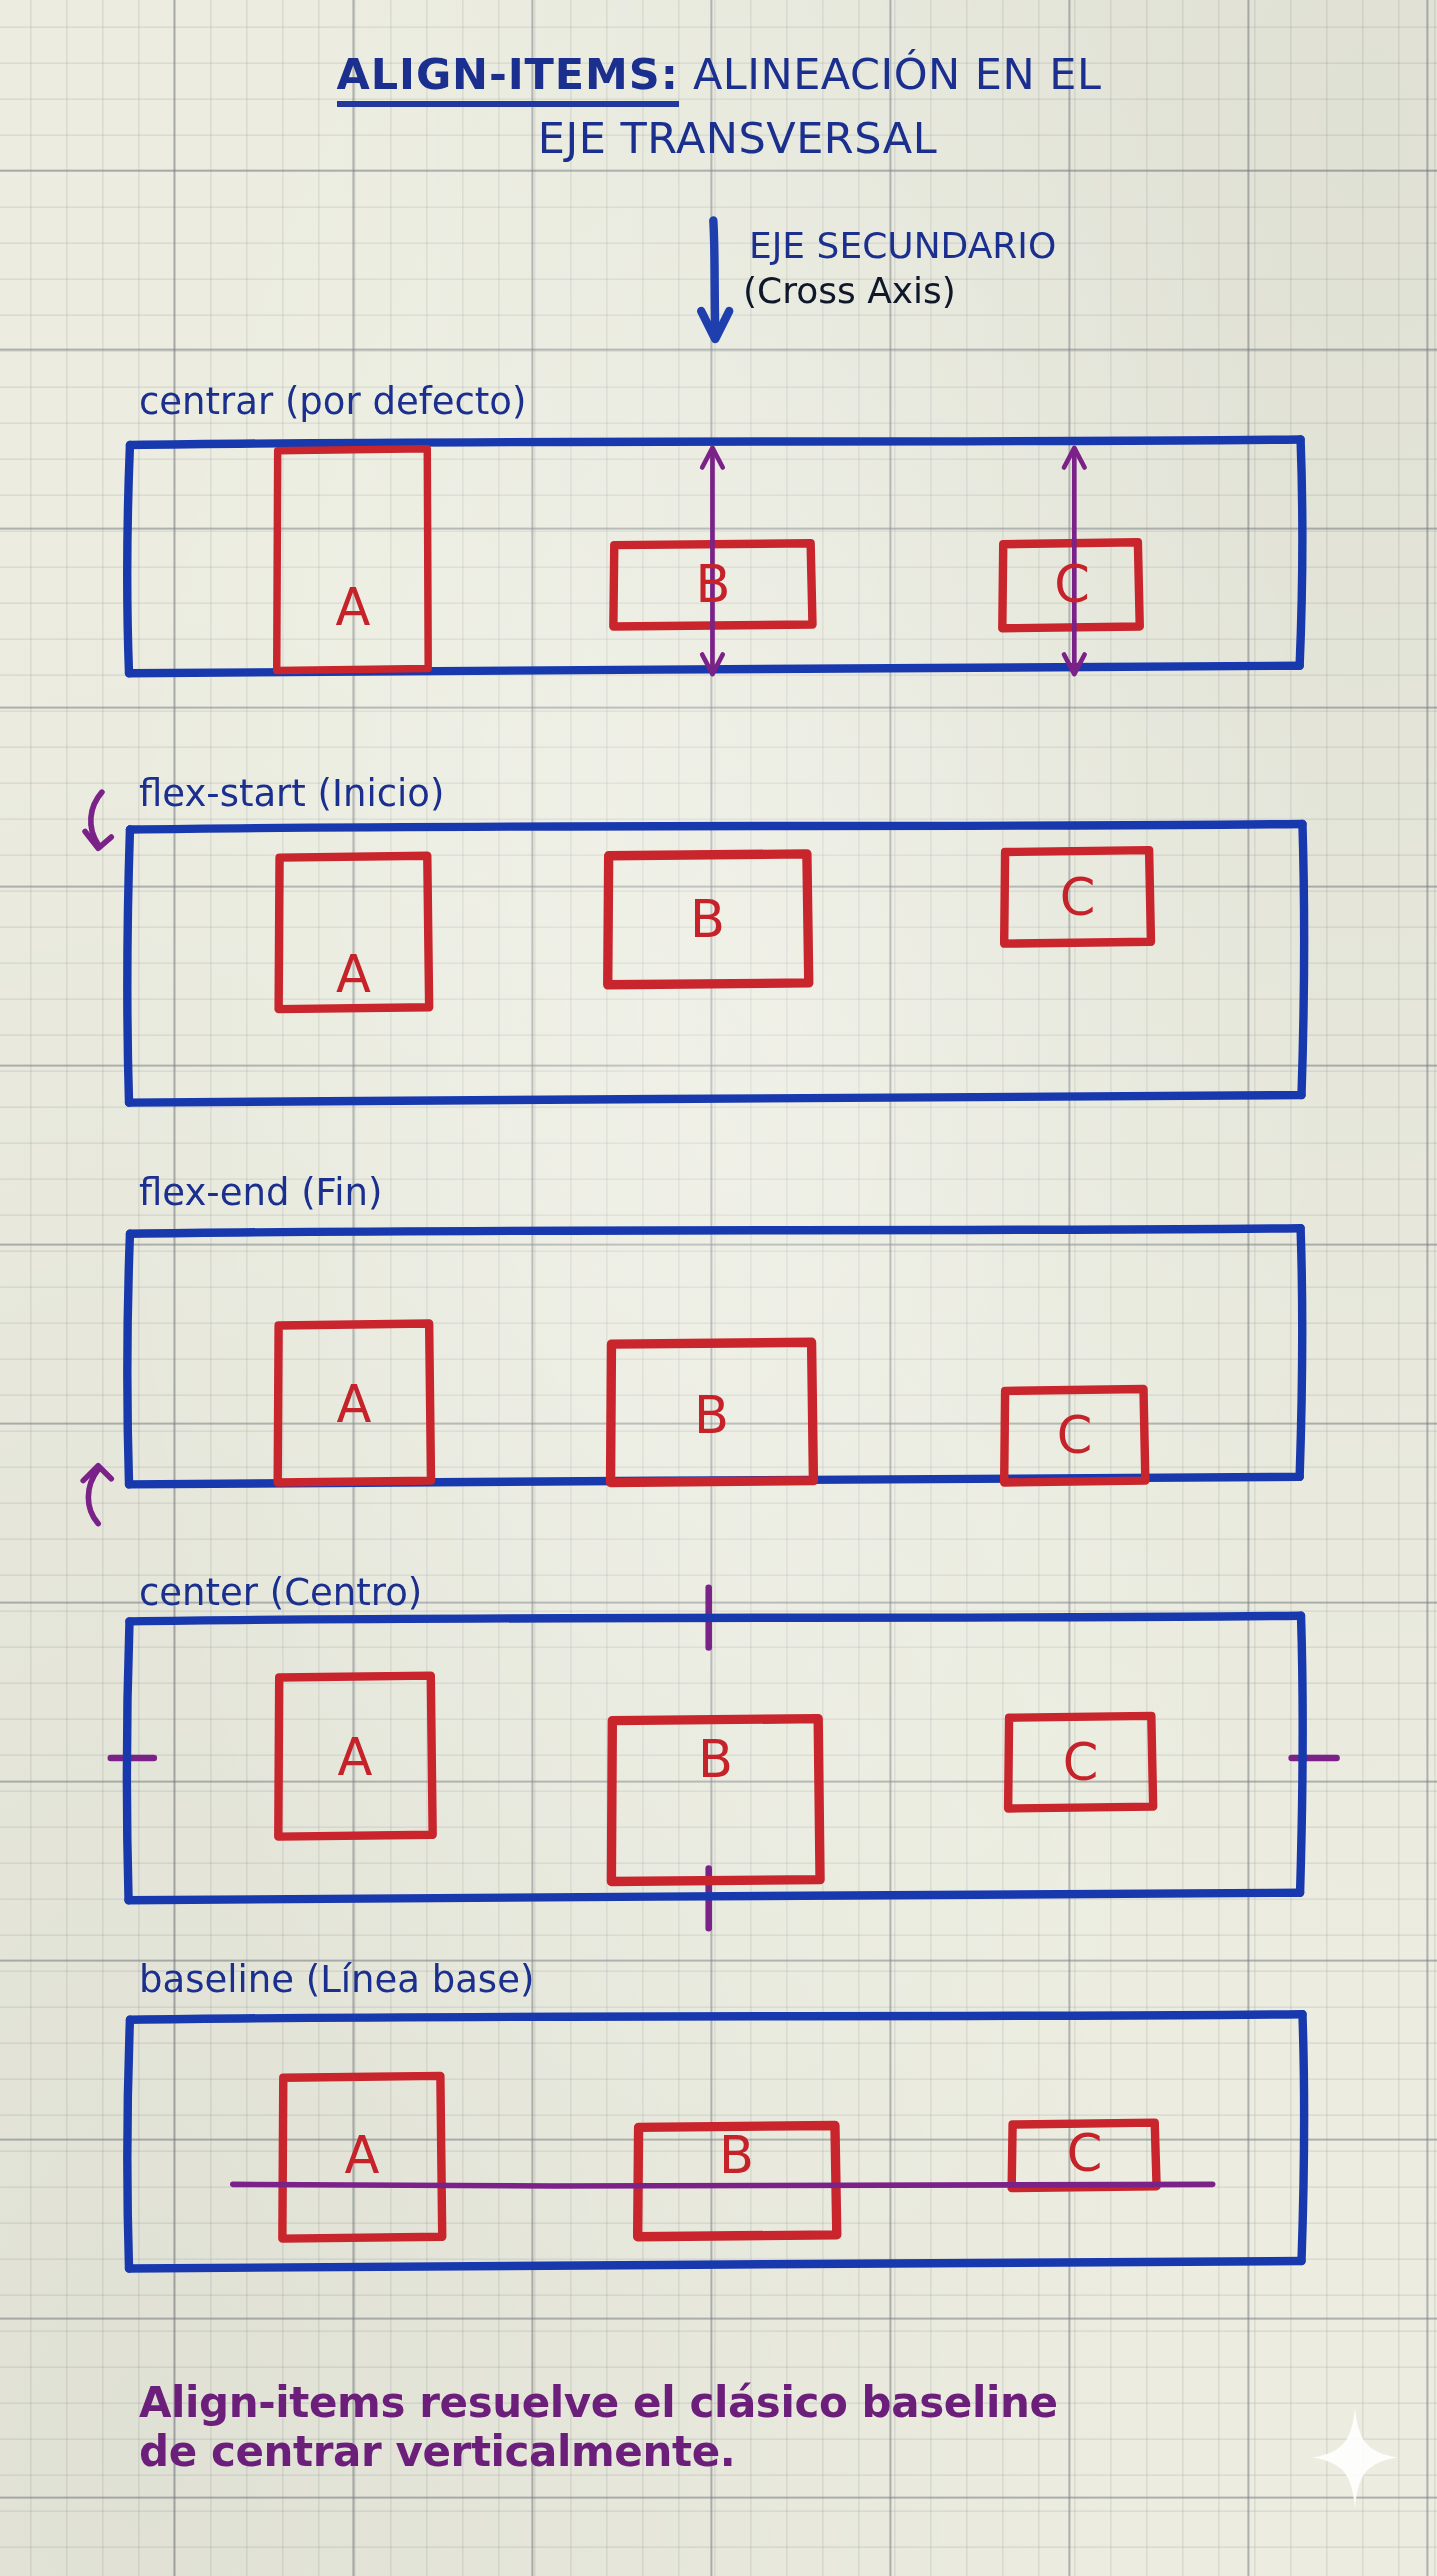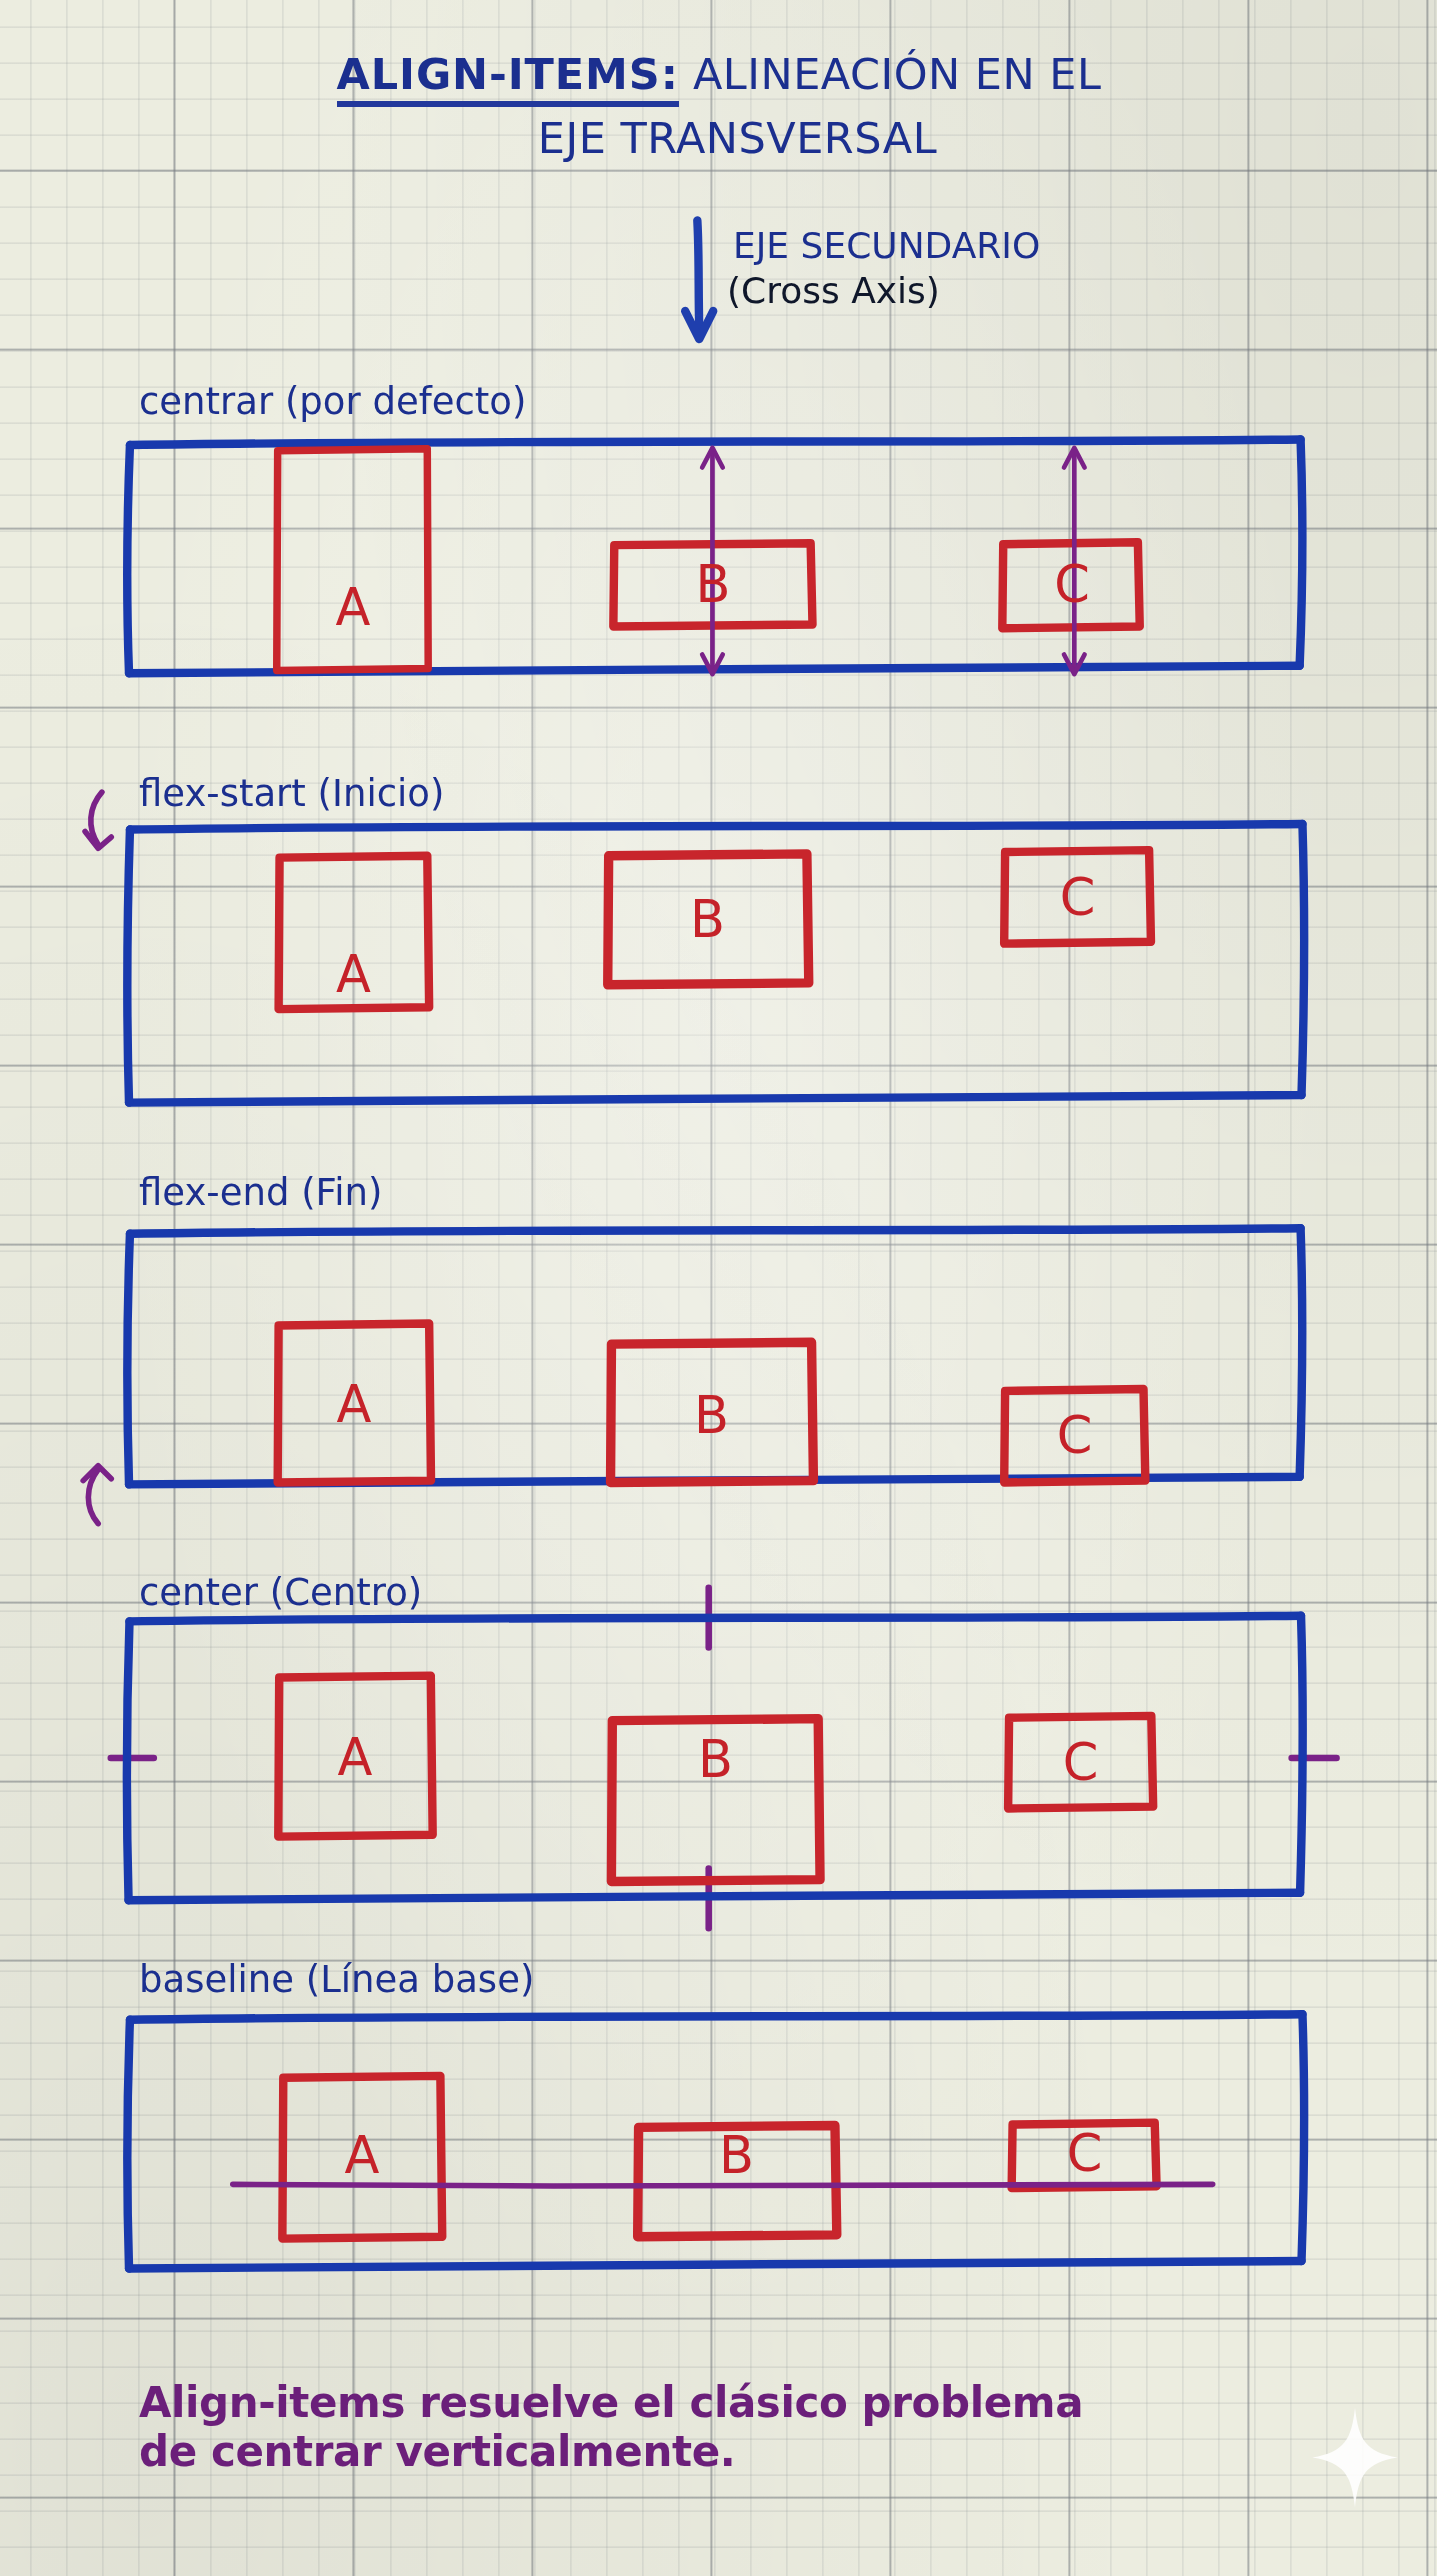--- a/index.html
+++ b/index.html
@@ -66,21 +66,21 @@
     margin-right:0;
     display:inline-block;
     line-height:47px;
     letter-spacing:0.9px;
   }
   #title-rest{font-weight:400;}
   #title-line2{padding-left:37px;}
 
   
   #crossaxis{
-    position:absolute;left:688px;top:225px;width:655px;height:131px;
+    position:absolute;left:704px;top:225px;width:655px;height:131px;
   }
   #crossaxis svg{position:absolute;left:0;top:0;overflow:visible;}
   #ca-text{
     position:absolute;left:45px;top:-1.9px;
     color:#1b2f8f;font-size:36px;line-height:45px;white-space:nowrap;
   }
   #ca-sub{
     position:absolute;left:39px;top:43px;
     color:#0f172a;font-size:36px;line-height:45px;white-space:nowrap;
   }
@@ -309,21 +309,21 @@
         <path d="M248,256 C600,259 1000,258 1296,256" stroke="#7a2288" stroke-width="6" fill="none" stroke-linecap="round"></path>
       </g>
     </svg>
 
     <div class="item-letter" style="left:282px;top:185px;width:160px;">A</div>
     <div class="item-letter" style="left:637px;top:185px;width:199px;">B</div>
     <div class="item-letter" style="left:1012px;top:183px;width:145px;">C</div>
   </div>
 
   <div id="footer">
-    <div class="footer-line">Align-items resuelve el clásico problema</div>
+    <div class="footer-line">Align-items resuelve el clásico baseline</div>
     <div class="footer-line">de centrar verticalmente.</div>
   </div>
 
   <svg id="sparkle" viewBox="0 0 100 116">
     <path d="M50,2 C54,38 62,52 98,58 C62,64 54,78 50,114 C46,78 38,64 2,58 C38,52 46,38 50,2 Z" fill="#ffffff" opacity="0.88"></path>
   </svg>
 
 </div>
 
 

